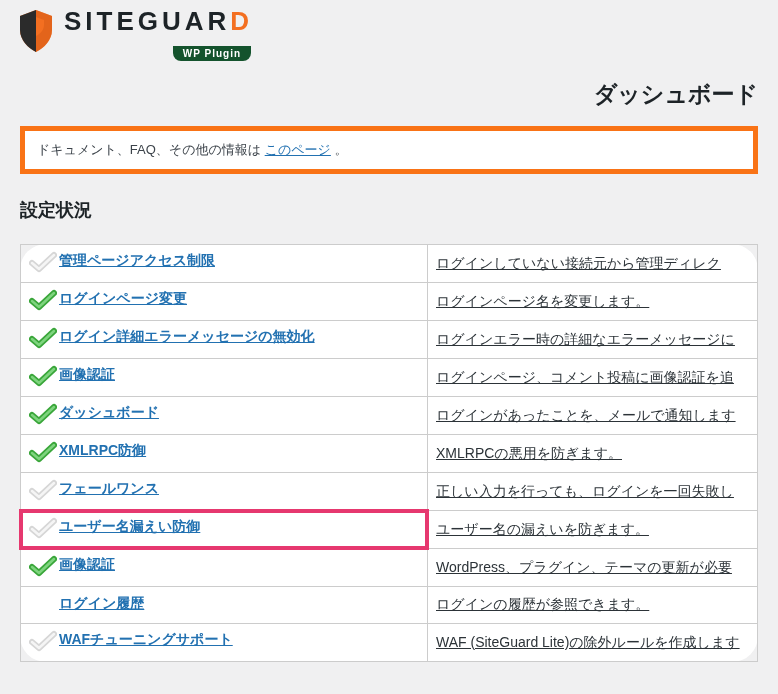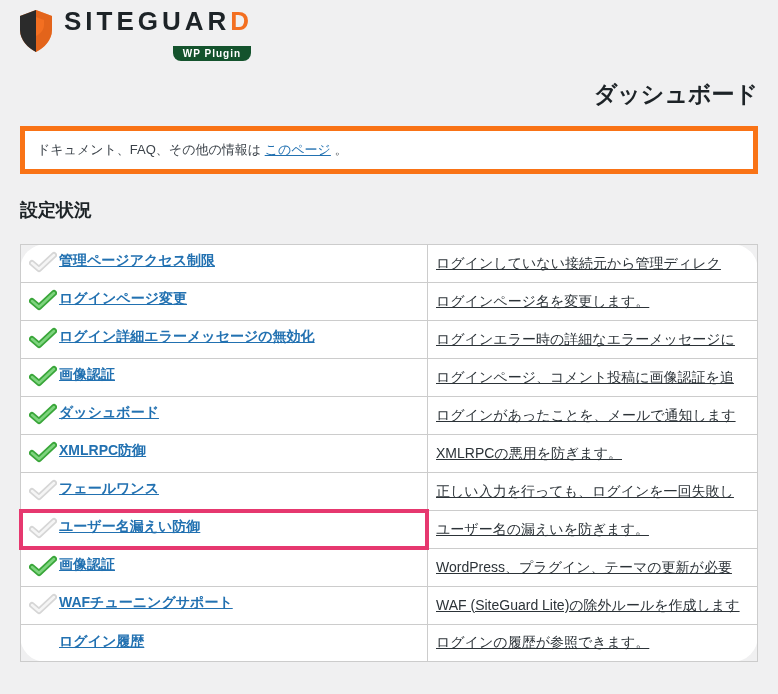--- a/index.html
+++ b/index.html
@@ -239,31 +239,31 @@
               <span class="check-icon"><svg viewBox="0 0 28 22" width="28" height="22">
                   <path d="M3 12 L10 18 L25 4" stroke="#3aa63a" stroke-width="6" fill="none" stroke-linecap="round" stroke-linejoin="round"></path>
                   <path d="M3 12 L10 18 L25 4" stroke="#7ed47e" stroke-width="2.5" fill="none" stroke-linecap="round" stroke-linejoin="round"></path>
                 </svg></span>
               <a href="#" class="feature-link">画像認証</a>
             </span></td>
           <td class="cell-desc">WordPress、プラグイン、テーマの更新が必要</td>
         </tr>
         <tr>
           <td class="cell-name"><span class="check-wrap">
-              <span class="check-icon"><svg viewBox="0 0 28 22" width="28" height="22">
-                  <path d="M3 12 L10 18 L25 4" stroke="#d6d6d6" stroke-width="6" fill="none" stroke-linecap="round" stroke-linejoin="round"></path>
-                  <path d="M3 12 L10 18 L25 4" stroke="#f5f5f5" stroke-width="2.5" fill="none" stroke-linecap="round" stroke-linejoin="round"></path>
-                </svg></span>
-              <a href="#" class="feature-link">WAFチューニングサポート</a>
-            </span></td>
-          <td class="cell-desc">WAF (SiteGuard Lite)の除外ルールを作成します</td>
-        </tr>
-        <tr>
-          <td class="cell-name"><span class="check-wrap">
               <span class="check-icon"></span>
               <a href="#" class="feature-link">ログイン履歴</a>
             </span></td>
           <td class="cell-desc">ログインの履歴が参照できます。</td>
         </tr>
+        <tr>
+          <td class="cell-name"><span class="check-wrap">
+              <span class="check-icon"><svg viewBox="0 0 28 22" width="28" height="22">
+                  <path d="M3 12 L10 18 L25 4" stroke="#d6d6d6" stroke-width="6" fill="none" stroke-linecap="round" stroke-linejoin="round"></path>
+                  <path d="M3 12 L10 18 L25 4" stroke="#f5f5f5" stroke-width="2.5" fill="none" stroke-linecap="round" stroke-linejoin="round"></path>
+                </svg></span>
+              <a href="#" class="feature-link">WAFチューニングサポート</a>
+            </span></td>
+          <td class="cell-desc">WAF (SiteGuard Lite)の除外ルールを作成します</td>
+        </tr>
       </tbody>
   </table>
 
 </div>
 
 </body></html>

